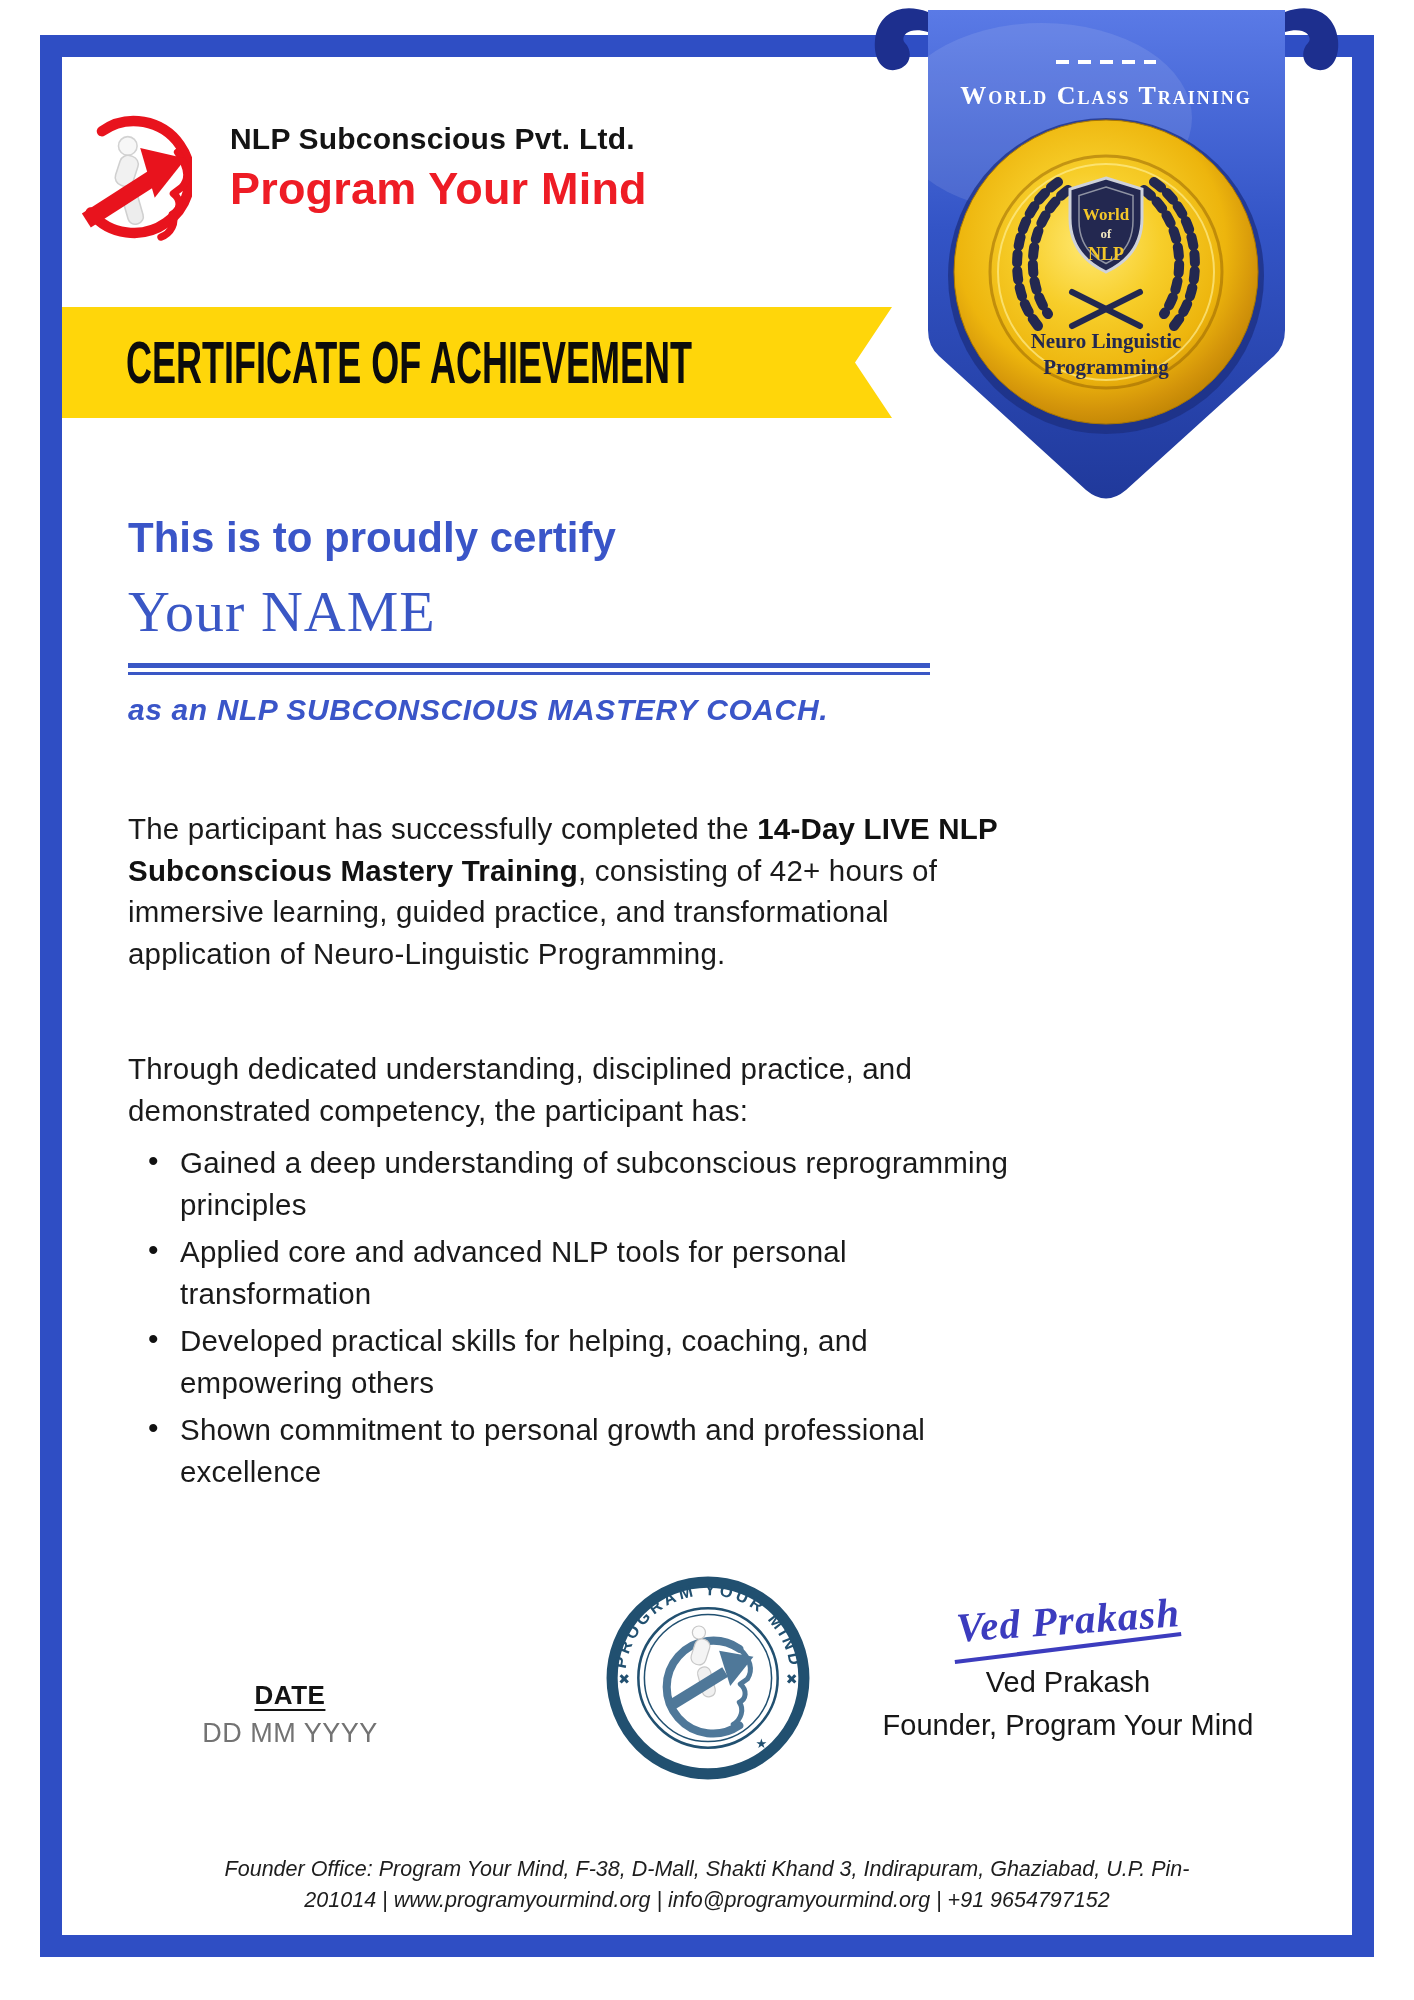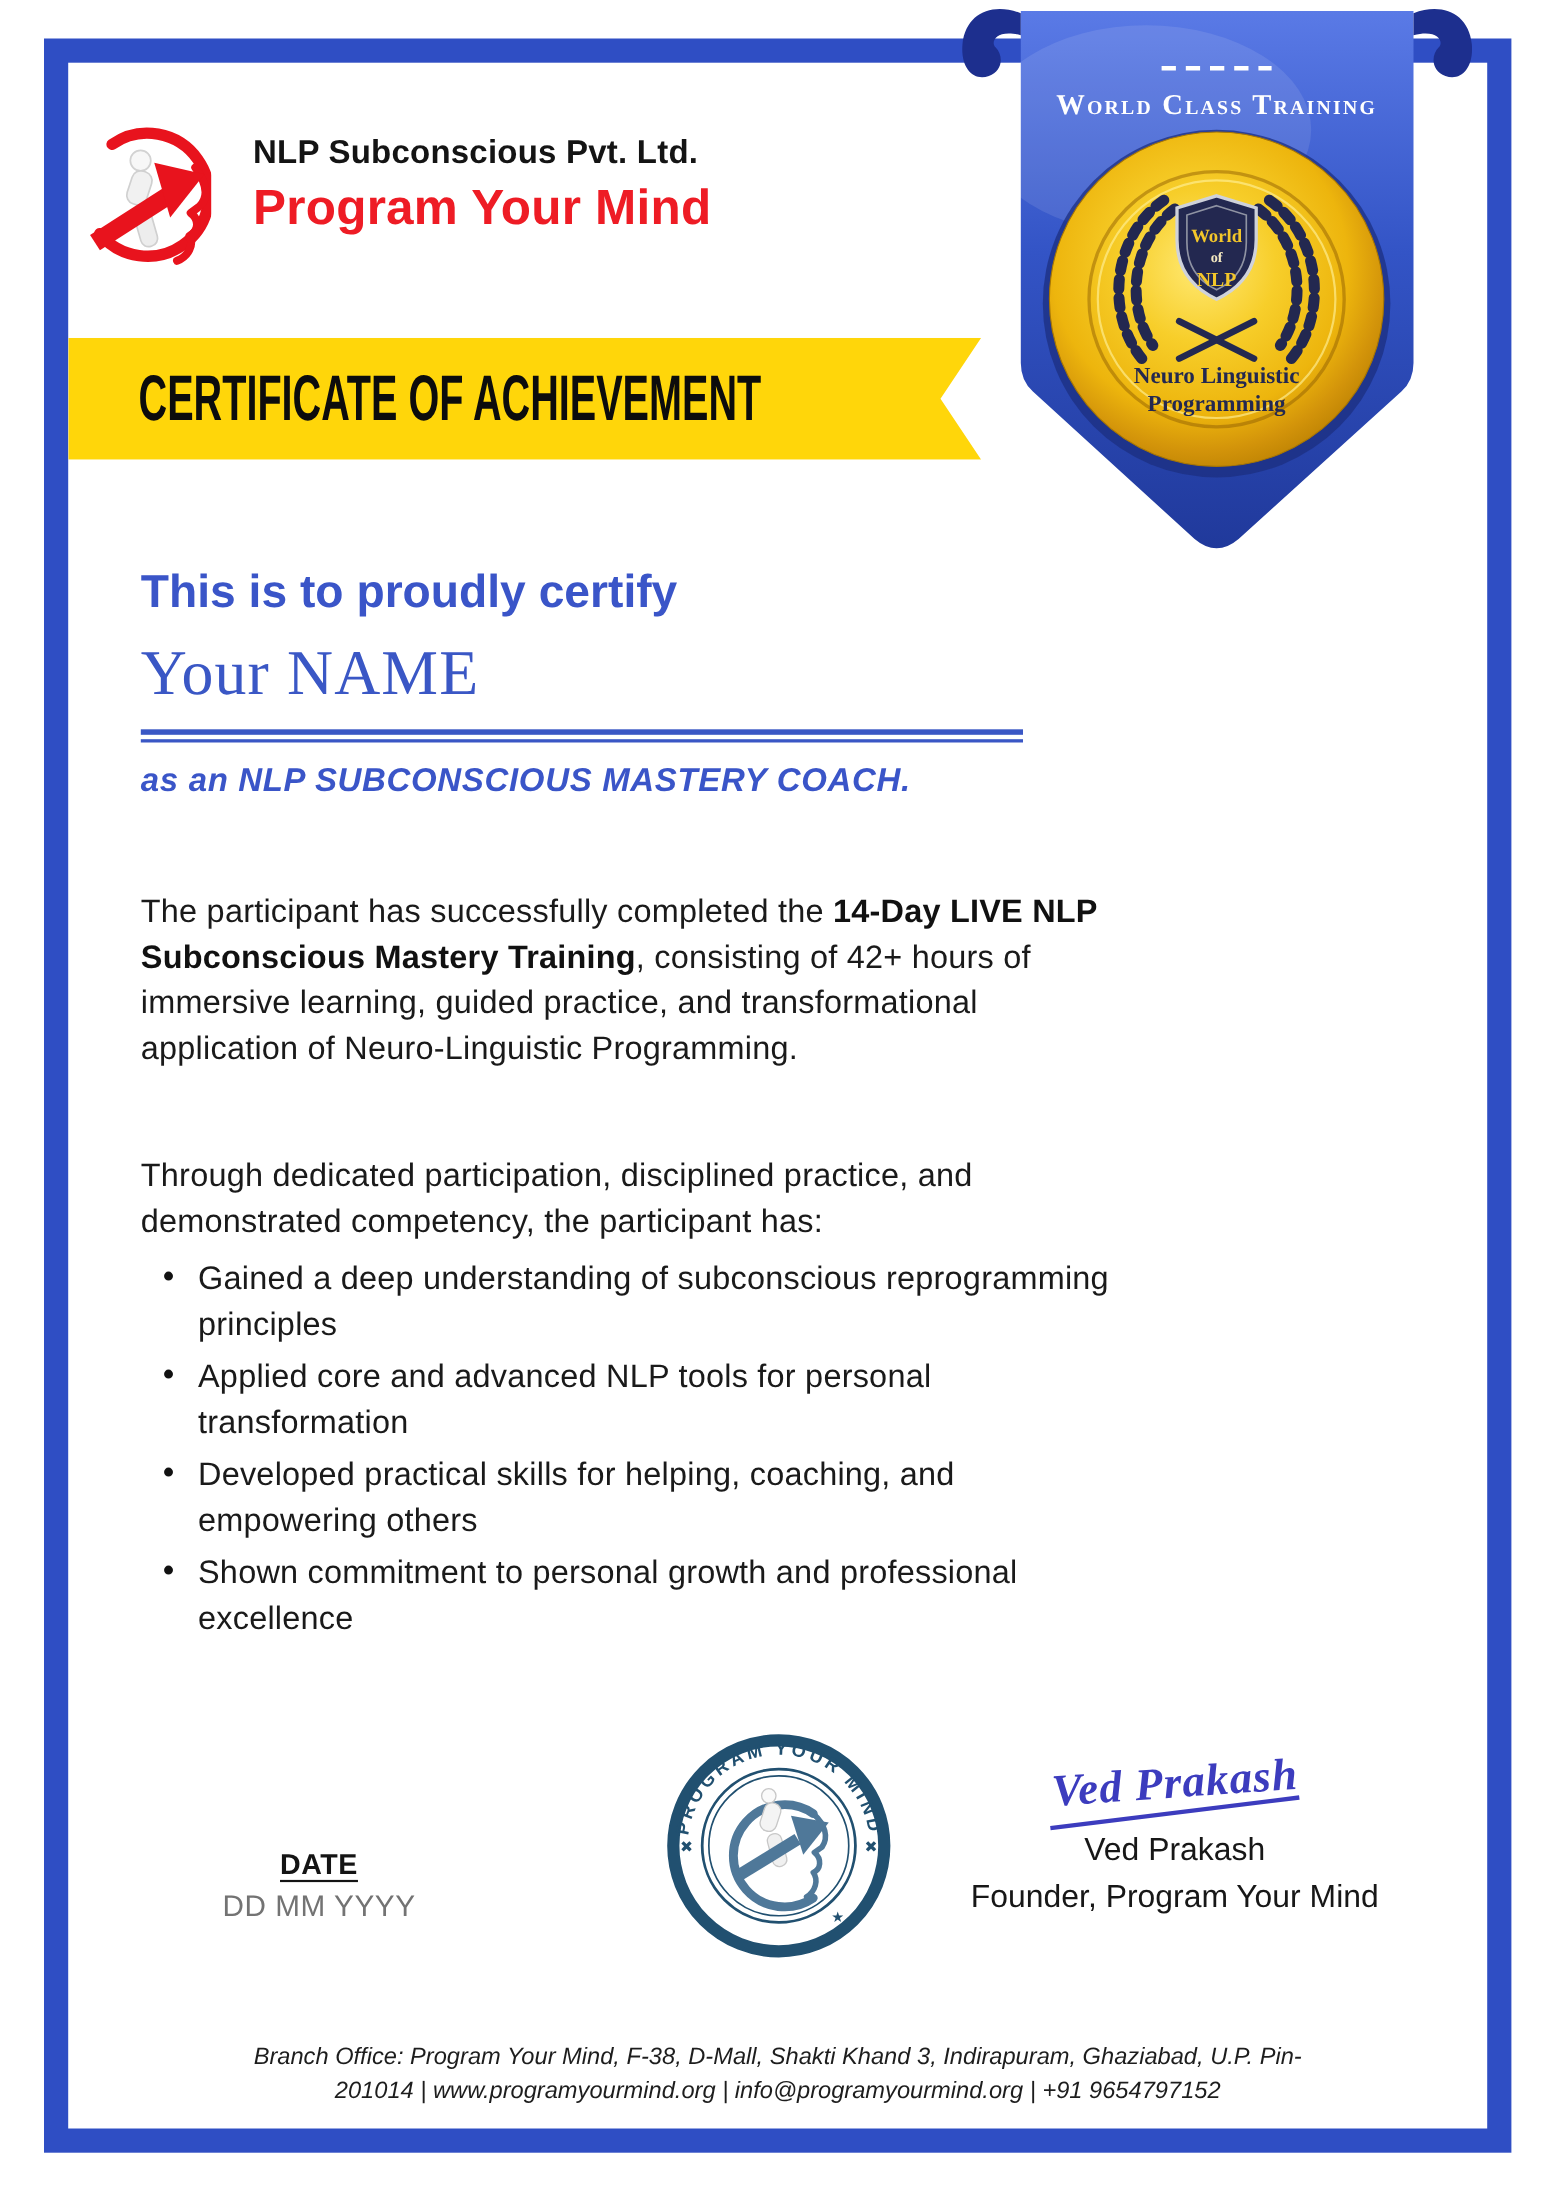--- a/index.html
+++ b/index.html
@@ -167,21 +167,21 @@
   </div>
 
   <div class="certify-intro">This is to proudly certify</div>
   <div class="cert-name">Your NAME</div>
   <div class="name-rule"></div>
   <div class="cert-role">as an NLP SUBCONSCIOUS MASTERY COACH.</div>
 
   <div class="para p1">
     <span>The participant has successfully completed the </span><b>14-Day LIVE NLP Subconscious Mastery Training</b><span>, consisting of 42+ hours of immersive learning, guided practice, and transformational application of Neuro-Linguistic Programming.</span>
   </div>
-  <div class="para p2">Through dedicated participation, disciplined practice, and demonstrated competency, the participant has:</div>
+  <div class="para p2">Through dedicated understanding, disciplined practice, and demonstrated competency, the participant has:</div>
 
   <ul class="bullets">
     <li><span class="dot">•</span><span>Gained a deep understanding of subconscious reprogramming principles</span></li>
     <li><span class="dot">•</span><span>Applied core and advanced NLP tools for personal transformation</span></li>
     <li><span class="dot">•</span><span>Developed practical skills for helping, coaching, and empowering others</span></li>
     <li><span class="dot">•</span><span>Shown commitment to personal growth and professional excellence</span></li>
   </ul>
 
   <div class="date-block">
     <div class="date-label">DATE</div>
@@ -216,17 +216,17 @@
   </div>
 
   <div class="sig-block">
     <div class="sig-script">Ved Prakash</div>
     <div class="sig-underline"></div>
     <div class="signer-name">Ved Prakash</div>
     <div class="signer-title">Founder, Program Your Mind</div>
   </div>
 
   <div class="footer">
-    <div>Branch Office: Program Your Mind, F-38, D-Mall, Shakti Khand 3, Indirapuram, Ghaziabad, U.P. Pin-</div>
+    <div>Founder Office: Program Your Mind, F-38, D-Mall, Shakti Khand 3, Indirapuram, Ghaziabad, U.P. Pin-</div>
     <div>201014 | www.programyourmind.org | info@programyourmind.org | +91 9654797152</div>
   </div>
 
 </div>
 
 </body></html>

